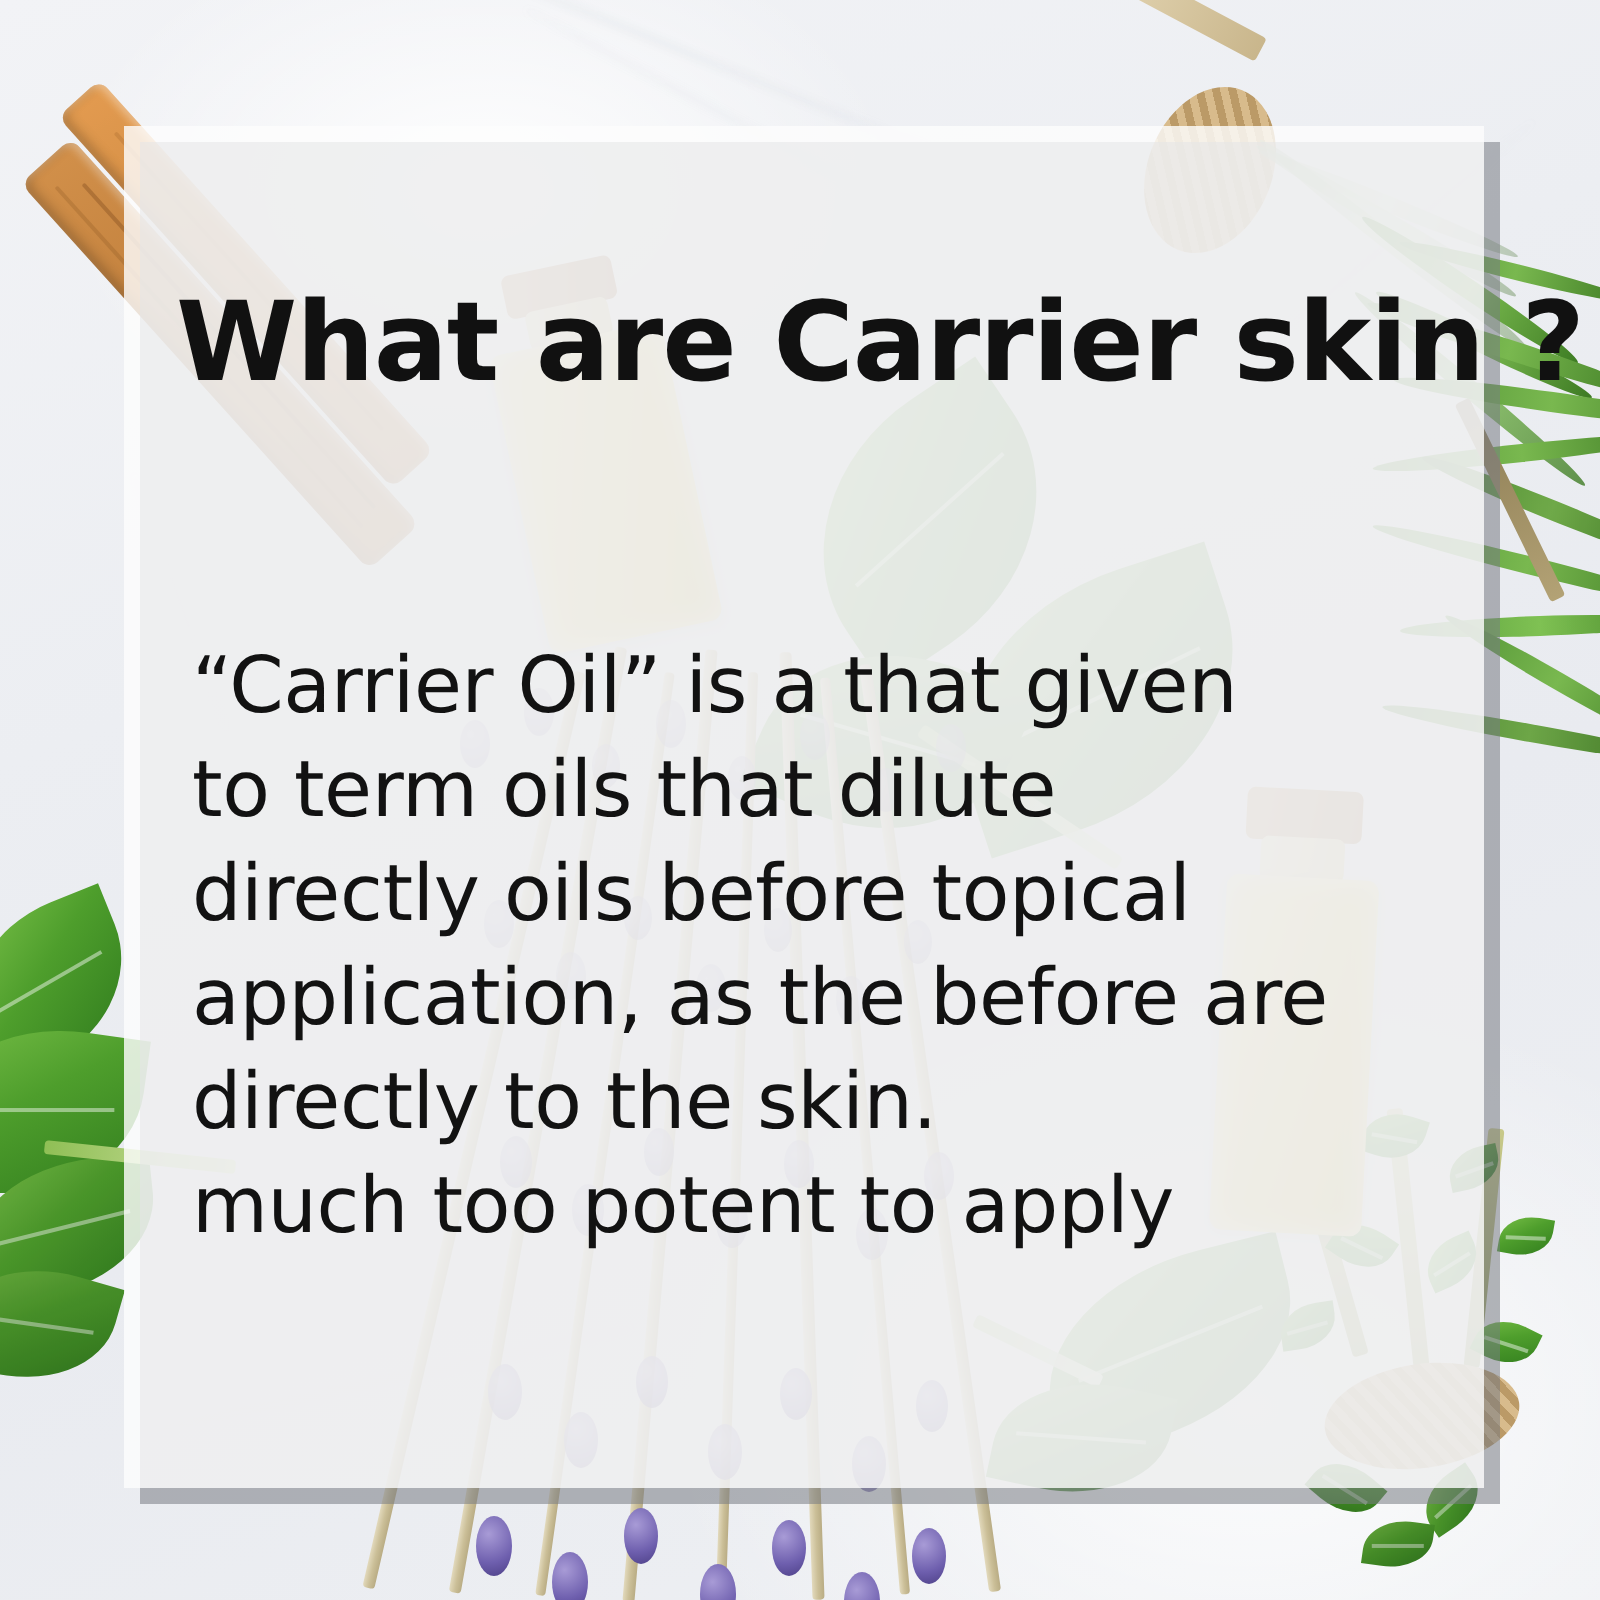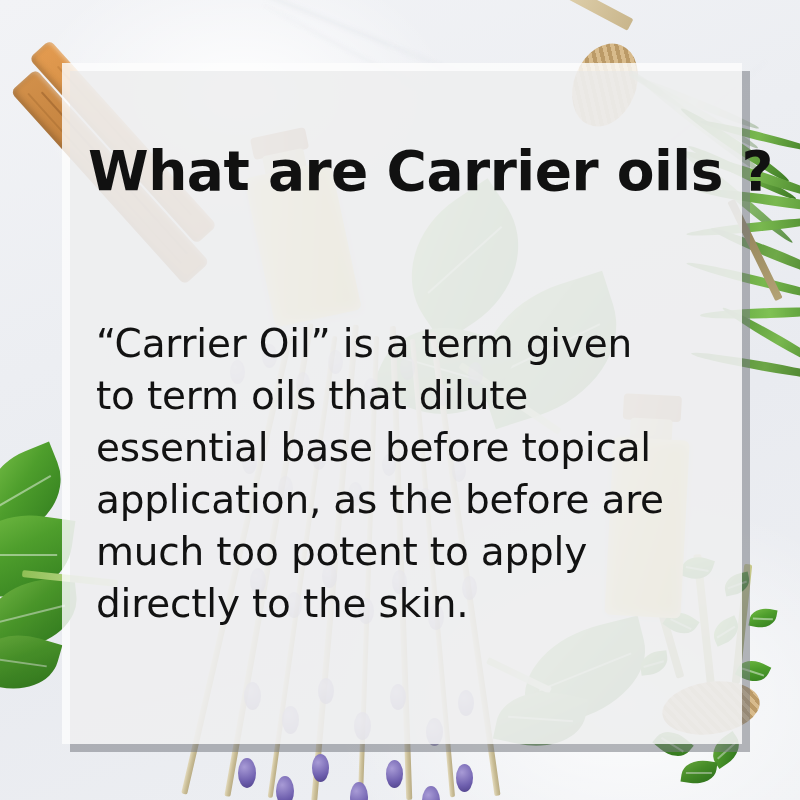--- a/index.html
+++ b/index.html
@@ -318,24 +318,24 @@
     <div class="bud" style="left:150px; top:452px; width:18px; height:30px;"></div>
     <div class="bud" style="left:186px; top:430px; width:17px; height:28px;"></div>
     <div class="bud" style="left:222px; top:456px; width:18px; height:30px;"></div>
     <div class="bud" style="left:256px; top:434px; width:17px; height:28px;"></div>
   </div>
 
   <div id="card-shadow"></div>
 
   <div id="info-card"></div>
 
-  <h1 id="headline">What are Carrier oils ?</h1>
+  <h1 id="headline">What are Carrier skin ?</h1>
 
   <div id="body-copy">
-    <span class="ln">“Carrier Oil” is a term given</span>
+    <span class="ln">“Carrier Oil” is a that given</span>
     <span class="ln">to term oils that dilute</span>
-    <span class="ln">essential base before topical</span>
+    <span class="ln">directly oils before topical</span>
     <span class="ln">application, as the before are</span>
+    <span class="ln">directly to the skin.</span>
     <span class="ln">much too potent to apply</span>
-    <span class="ln">directly to the skin.</span>
   </div>
 
 </div>
 
 </body></html>

